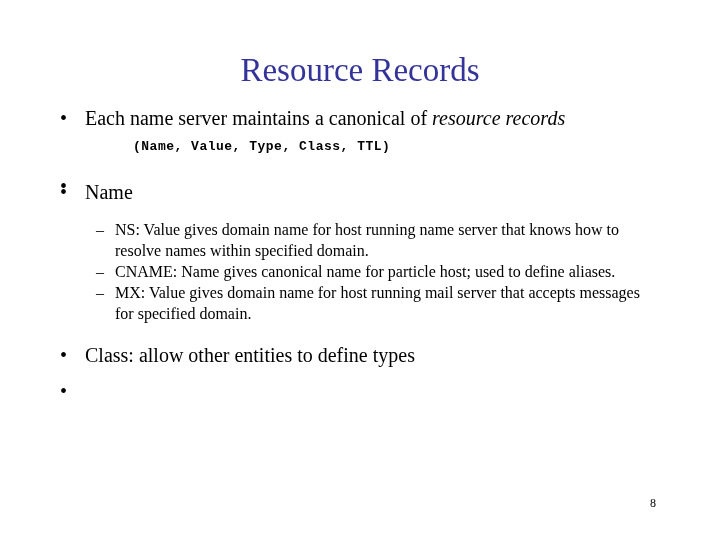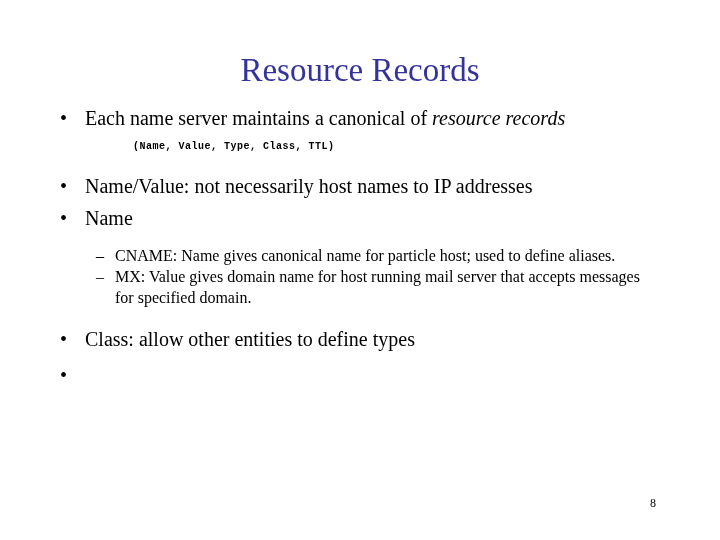--- a/index.html
+++ b/index.html
@@ -55,21 +55,21 @@
     line-height: 26px;
   }
   .bullet-l1 .italic {
     font-style: italic;
   }
   .mono-line {
     margin: 0;
     padding-left: 133px;
     font-family: "Liberation Mono", "DejaVu Sans Mono", monospace;
     font-weight: bold;
-    font-size: 10px;
+    font-size: 13px;
     line-height: 20px;
     letter-spacing: 0.5px;
   }
   .bullet-l2 {
     position: relative;
     padding-left: 115px;
     padding-right: 80px;
     font-size: 16px;
     line-height: 21px;
     margin: 0;
@@ -109,33 +109,33 @@
       <span class="marker">•</span><span>Each name server maintains a canonical of </span><span class="italic">resource records</span>
     </p>
 
     <div class="sp-1"></div>
 
     <p class="mono-line">(Name, Value, Type, Class, TTL)</p>
 
     <div class="sp-4"></div>
 
     <p class="bullet-l1">
-      <span class="marker">•</span><span>Name/Value: not necessarily host names to IP addresses</span>
+      <span class="marker">•</span>
     </p>
 
     <div class="sp-1"></div>
 
     <p class="bullet-l1">
       <span class="marker">•</span><span>Name</span>
     </p>
 
     <div class="sp-3"></div>
 
     <p class="bullet-l2">
-      <span class="marker">–</span>
+      <span class="marker">–</span><span>NS: Value gives domain name for host running name server that knows how to resolve names within specified domain.</span>
     </p>
 
     <p class="bullet-l2">
       <span class="marker">–</span><span>CNAME: Name gives canonical name for particle host; used to define aliases.</span>
     </p>
 
     <p class="bullet-l2">
       <span class="marker">–</span><span>MX: Value gives domain name for host running mail server that accepts messages for specified domain.</span>
     </p>
 

